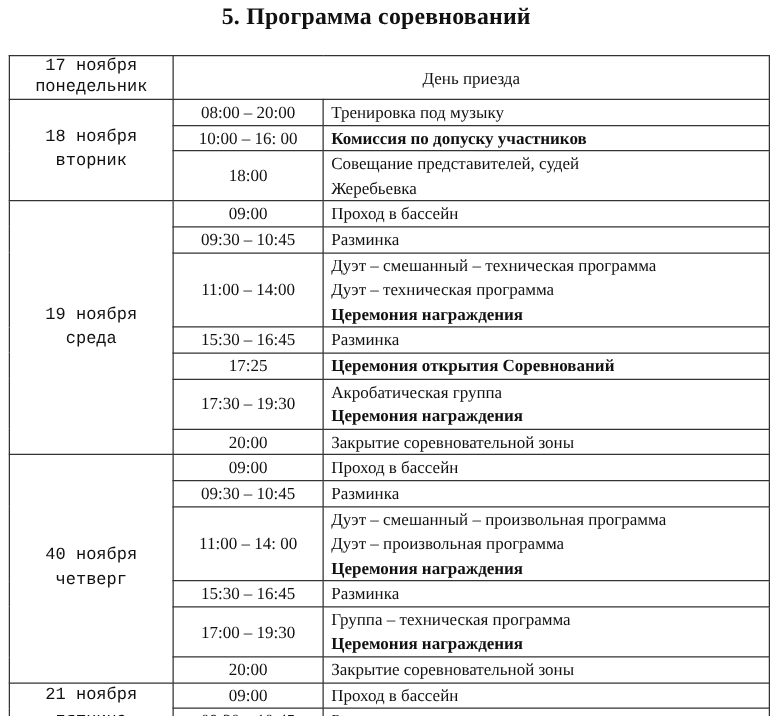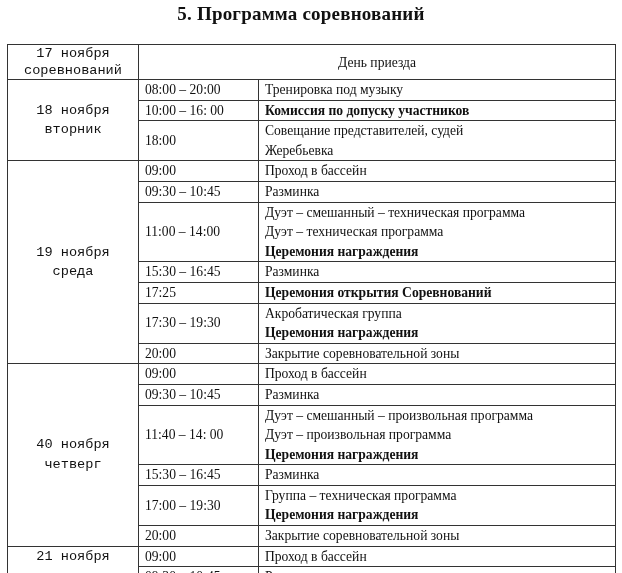--- a/index.html
+++ b/index.html
@@ -5,21 +5,21 @@
   html, body { margin:0; padding:0; background:#ffffff; }
   body { width:622px; height:573px; overflow:hidden; position:relative;
          font-family:"Liberation Serif", "DejaVu Serif", serif; color:#111; }
   .title { position:absolute; left:0; width:602px; top:3px; text-align:center;
            font-weight:bold; font-size:19px; letter-spacing:0.2px; }
   table.sched { position:absolute; left:7px; top:44px; width:609px;
                 border-collapse:collapse; table-layout:fixed; font-size:13.6px; }
   table.sched td { border:1px solid #333; padding:0 6px; vertical-align:middle;
                    line-height:19.6px; }
   td.day { text-align:center; width:118px;font-family:Liberation Mono, monospace; }
-  td.time { text-align:left; width:107px; }
+  td.time { text-align:center; width:107px; }
   td.ev { text-align:left; padding-left:7px; }
   td.arrival { text-align:center;margin-top:10px; }
   .b { font-weight:bold; }
   .line { display:block; }
   table.sched tr.hdr td { height:34px; line-height:17px; }
 </style>
 </head>
 <body>
 
 <div class="title">5. Программа соревнований</div>
@@ -27,21 +27,21 @@
 <table class="sched">
   <colgroup>
       <col style="width:131px">
       <col style="width:120px">
       <col>
     </colgroup>
   <tbody id="tbody">
     <tr class="hdr">
       <td class="day">
         <span class="line">17 ноября</span>
-        <span class="line">соревнований</span>
+        <span class="line">понедельник</span>
       </td>
       <td class="arrival" colspan="2">День приезда</td>
     </tr>
   <tr>
         <td class="day" rowspan="3">
           <span class="line">18 ноября</span>
           <span class="line">вторник</span>
         </td>
         <td class="time">08:00 – 20:00</td>
         <td class="ev">
@@ -120,21 +120,21 @@
           <span class="line">Проход в бассейн</span>
         </td>
       </tr>
       <tr>
         <td class="time">09:30 – 10:45</td>
         <td class="ev">
           <span class="line">Разминка</span>
         </td>
       </tr>
       <tr>
-        <td class="time">11:40 – 14: 00</td>
+        <td class="time">11:00 – 14: 00</td>
         <td class="ev">
           <span class="line">Дуэт – смешанный – произвольная программа</span>
           <span class="line">Дуэт – произвольная программа</span>
           <span class="line b">Церемония награждения</span>
         </td>
       </tr>
       <tr>
         <td class="time">15:30 – 16:45</td>
         <td class="ev">
           <span class="line">Разминка</span>

